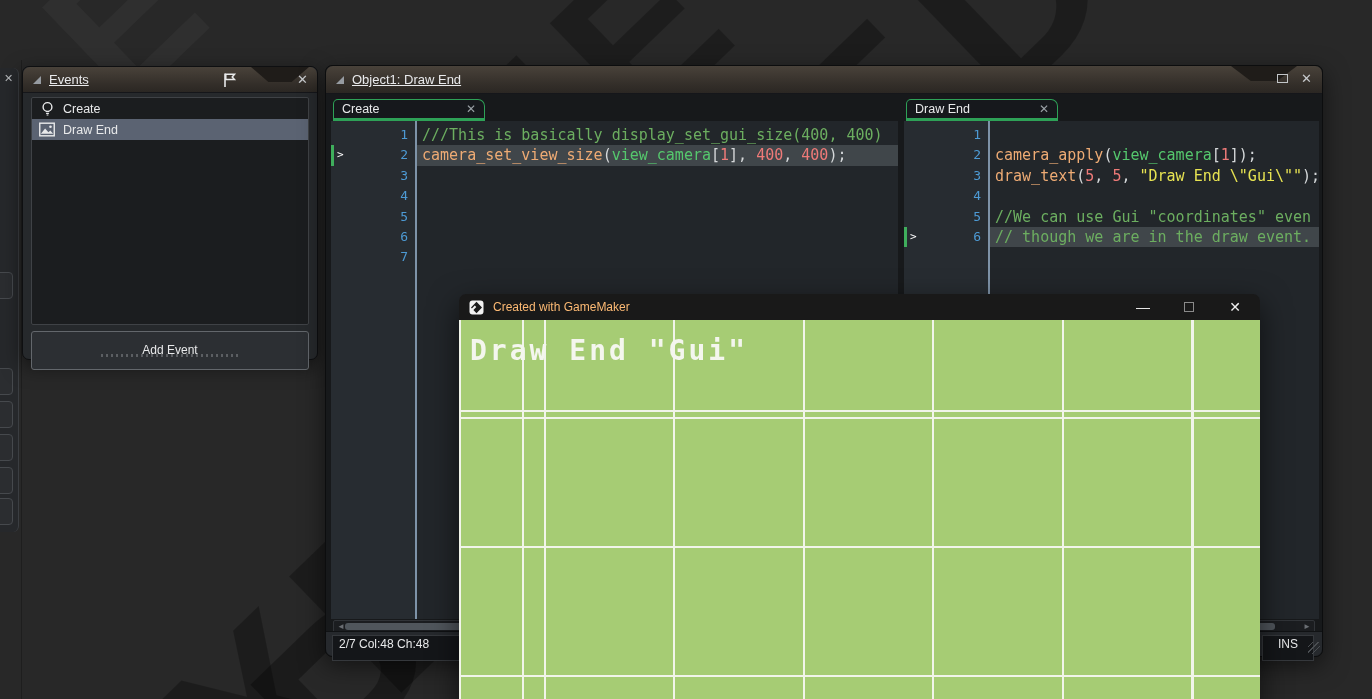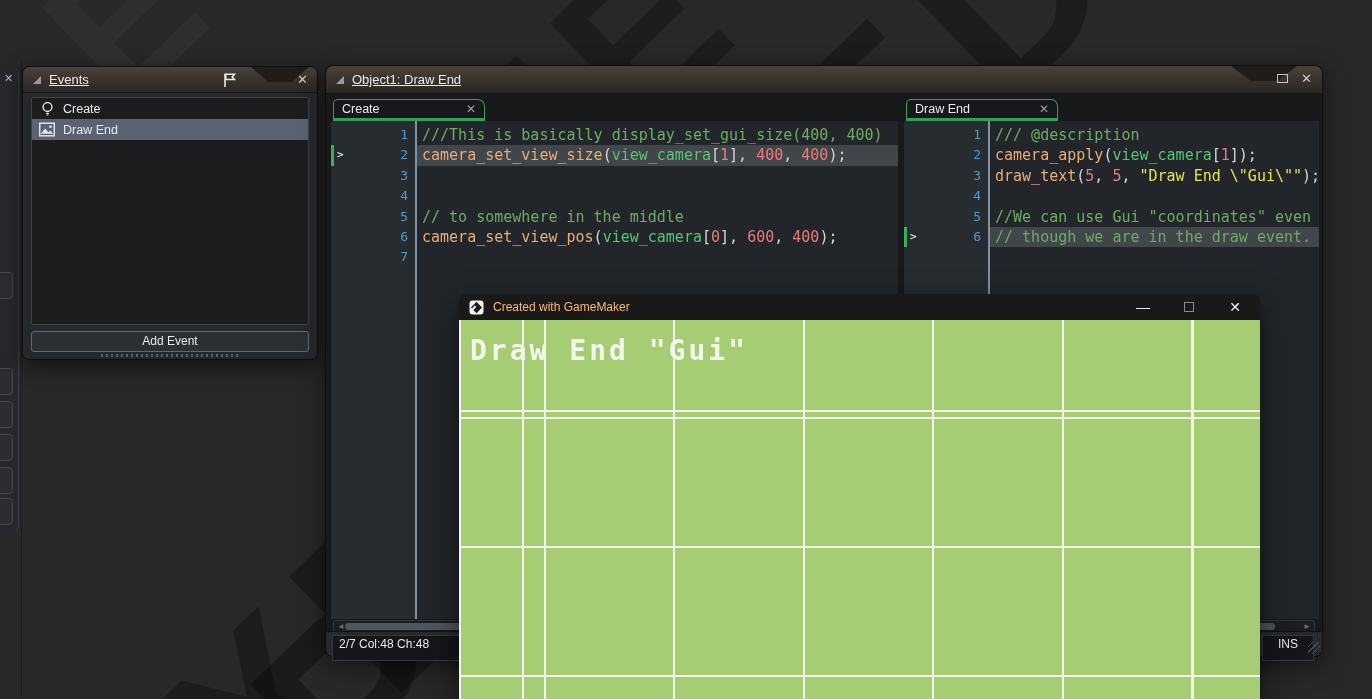--- a/index.html
+++ b/index.html
@@ -37,21 +37,21 @@
                    background:#26292c; border:1px solid #0e0f11; border-radius:7px;
                    box-shadow:0 6px 20px rgba(0,0,0,0.55); }
   .events-window .notch { left:228px; width:58px; }
   .events-window .flag { position:absolute; left:198px; top:4px; }
   .events-window .hdr-close { position:absolute; right:9px; top:6px; }
   .event-list { position:absolute; left:8px; top:30px; width:278px; height:228px; background:#1b1d1f;
                 border:1px solid #3f4246; border-radius:2px; overflow:hidden; }
   .event-item { display:flex; align-items:center; height:21px; color:#e8e9ea; font-size:12.5px; }
   .event-item.selected { background:#5b6372; }
   .event-item .eicon { width:16px; height:16px; margin:0 8px 0 7px; display:flex; align-items:center; justify-content:center; }
-  .add-event { position:absolute; left:8px; top:264px; width:278px; height:21px; background:#2c2f33;
+  .add-event { position:absolute; left:8px; top:264px; width:278px; height:39px; background:#2c2f33;
                border:1px solid #63676c; border-radius:3px; color:#e8e9ea; font-size:12px;
                font-family:"Liberation Sans", sans-serif; text-align:center; line-height:19px; }
   .resize-dots { position:absolute; left:78px; bottom:2px; width:140px; height:3px;
                  background-image:repeating-linear-gradient(90deg,#5b5e62 0 2px,transparent 2px 5px); }
 
   
   .editor-window { position:absolute; left:325px; top:65px; width:998px; height:592px; z-index:3;
                    background:#17191b; border:1px solid #0c0d0e; border-radius:7px;
                    box-shadow:0 8px 24px rgba(0,0,0,0.55); }
   .editor-window .win-header { height:28px; }
@@ -214,43 +214,40 @@
           </div>
           <div class="line">
             <span class="gutter">3</span>
             <span class="codeseg"></span>
           </div>
           <div class="line">
             <span class="gutter">4</span>
           </div>
           <div class="line">
             <span class="gutter">5</span>
-            <span class="codeseg"><span class="tok-comment">// to somewhere in the middle</span></span>
           </div>
           <div class="line">
             <span class="gutter">6</span>
-            <span class="codeseg"><span class="tok-func">camera_set_view_pos</span><span class="tok-punc">(</span><span class="tok-var">view_camera</span><span class="tok-punc">[</span><span class="tok-num">0</span><span class="tok-punc">], </span><span class="tok-num">600</span><span class="tok-punc">, </span><span class="tok-num">400</span><span class="tok-punc">);</span></span>
           </div>
           <div class="line">
             <span class="gutter">7</span>
             <span class="codeseg"></span>
           </div>
         </div>
       </div>
     <div class="pane pane1">
         <div class="tabrow">
           <div class="tab">
             <span class="tab-label">Draw End</span>
             <span class="tab-close">✕</span>
           </div>
         </div>
         <div class="editor">
           <div class="line">
             <span class="gutter">1</span>
-            <span class="codeseg"><span class="tok-comment">/// @description</span></span>
           </div>
           <div class="line">
             <span class="gutter">2</span>
             <span class="codeseg"><span class="tok-func">camera_apply</span><span class="tok-punc">(</span><span class="tok-var">view_camera</span><span class="tok-punc">[</span><span class="tok-num">1</span><span class="tok-punc">]);</span></span>
           </div>
           <div class="line">
             <span class="gutter">3</span>
             <span class="codeseg"><span class="tok-func">draw_text</span><span class="tok-punc">(</span><span class="tok-num">5</span><span class="tok-punc">, </span><span class="tok-num">5</span><span class="tok-punc">, </span><span class="tok-str">"Draw End \"Gui\""</span><span class="tok-punc">);</span></span>
           </div>
           <div class="line">

